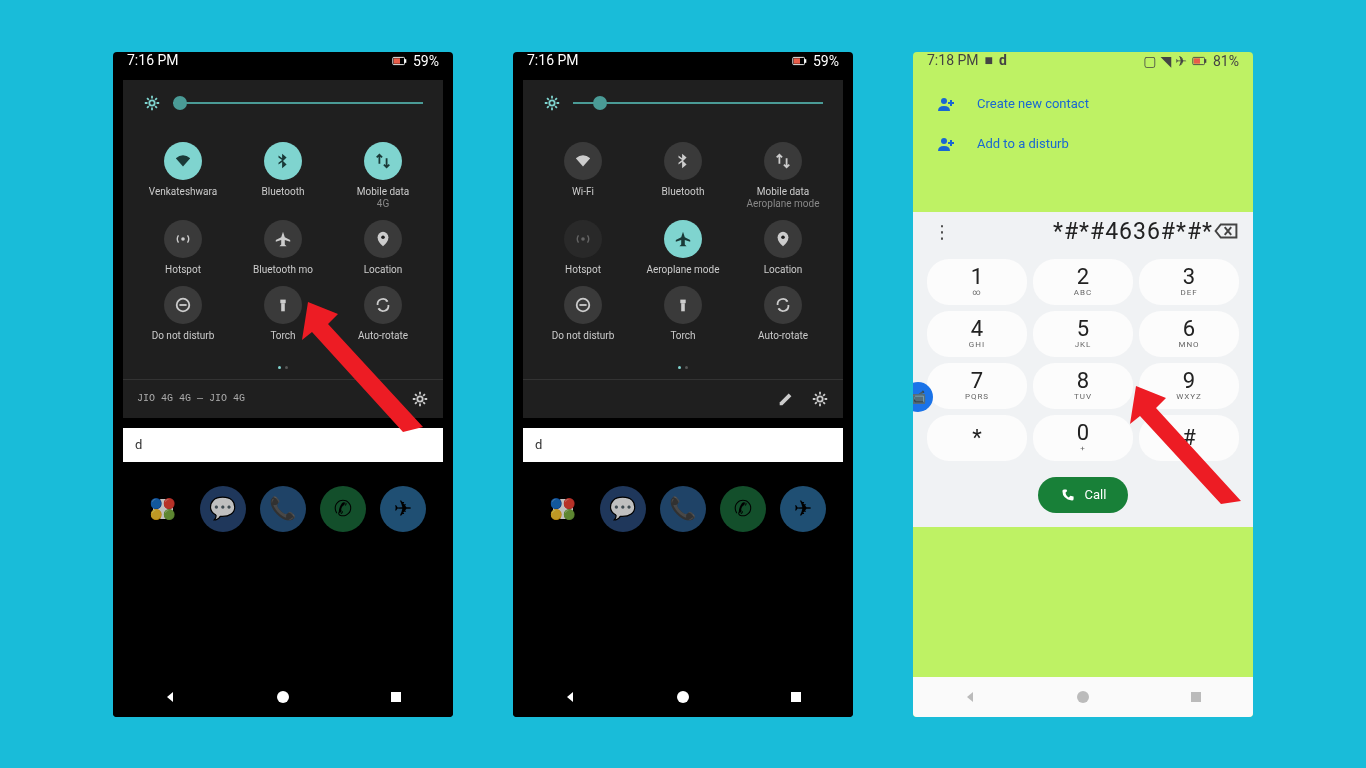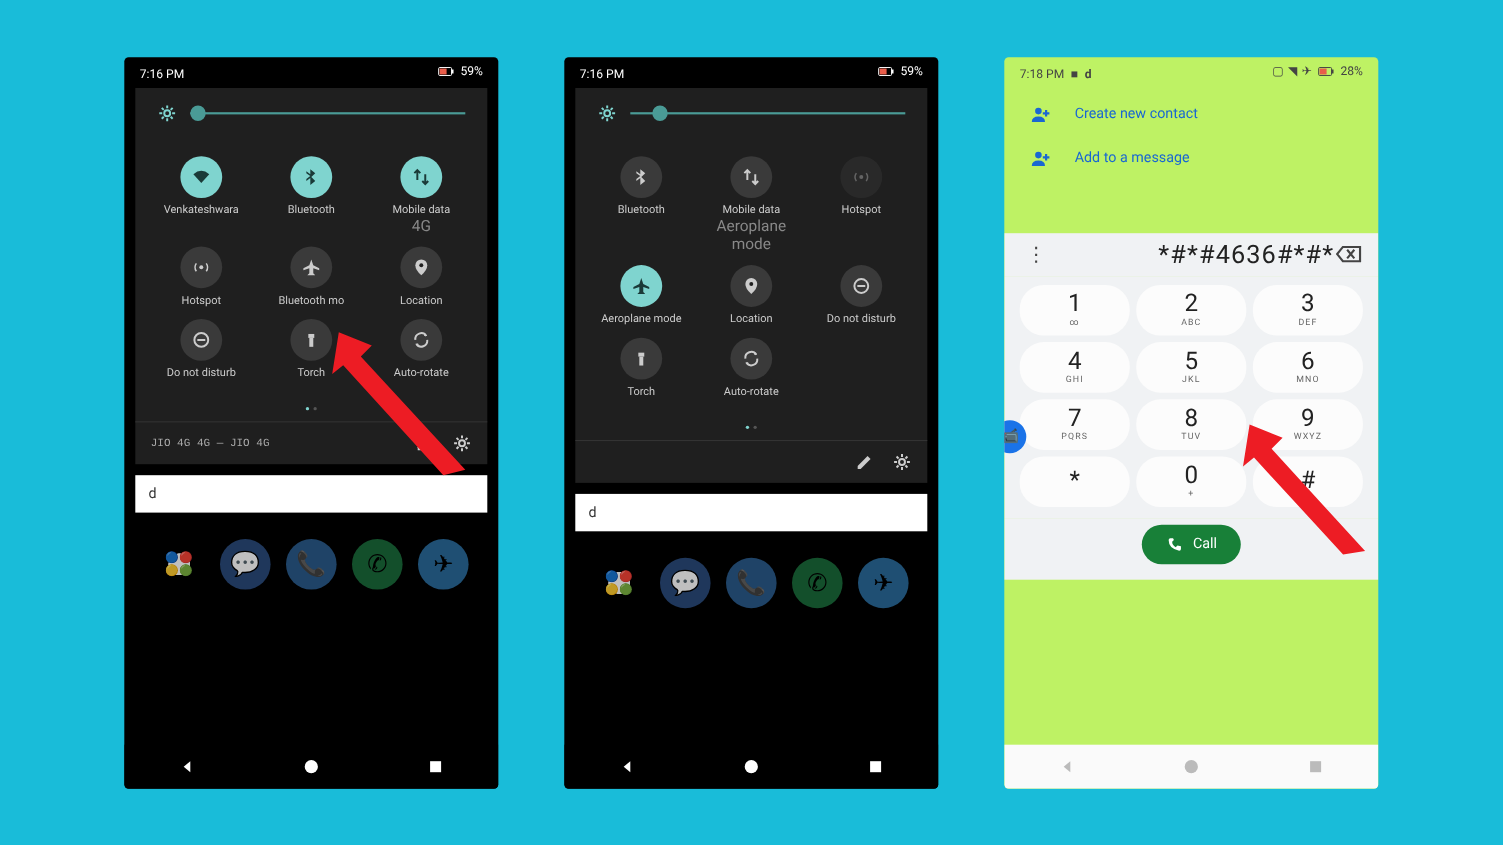--- a/index.html
+++ b/index.html
@@ -1,38 +1,38 @@
 <!DOCTYPE html>
 <html><head>
 <meta charset="utf-8">
 <style>
 * { margin: 0; padding: 0; box-sizing: border-box; font-family: Roboto, -apple-system, sans-serif; }
 body { background: #19bcd9; width: 1366px; height: 768px; display: flex; justify-content: center; align-items: center; gap: 60px; }
 .phone { width: 340px; height: 665px; background: #000; border-radius: 4px; overflow: hidden; position: relative; }
 .phone.light { background: #bef264; }
 
 
-.status-bar { height: 22px; display: flex; justify-content: space-between; align-items: flex-end; padding: 0 14px; font-size: 11px; color: #fff; }
+.status-bar { height: 22px; display: flex; justify-content: space-between; align-items: flex-start; padding: 0 14px; font-size: 14px; color: #fff; }
 .status-bar.light { color: #444; }
 .status-right { display: flex; align-items: center; gap: 4px; }
 
 
 .qs-panel { background: #1f1f1f; margin: 6px 10px 0 10px; border-radius: 0; padding: 14px 0 0 0; }
 .brightness-row { display: flex; align-items: center; padding: 0 20px 12px 20px; gap: 12px; }
 .brightness-slider { flex: 1; height: 2px; background: #4a9b96; position: relative; }
 .brightness-slider.dim::after { content: ""; position: absolute; left: 0; top: -6px; width: 14px; height: 14px; background: #4a9b96; border-radius: 50%; }
 .brightness-slider.full::after { content: ""; position: absolute; left: 20px; top: -6px; width: 14px; height: 14px; background: #4a9b96; border-radius: 50%; }
 
 .qs-grid { display: grid; grid-template-columns: repeat(3, 1fr); gap: 10px 0; padding: 18px 10px 10px 10px; }
 .qs-tile { display: flex; flex-direction: column; align-items: center; gap: 6px; }
 .qs-circle { width: 38px; height: 38px; border-radius: 50%; display: flex; align-items: center; justify-content: center; background: #3a3a3a; color: #ccc; }
 .qs-circle.active { background: #7fd4cf; color: #1a3a38; }
 .qs-circle.disabled { opacity: 0.4; }
 .qs-label { font-size: 10px; color: #ccc; text-align: center; line-height: 1.2; }
-.qs-sublabel { font-size: 14px; color: #888; }
+.qs-sublabel { font-size: 10px; color: #888; }
 
 .page-dots { display: flex; justify-content: center; gap: 4px; padding: 14px 0 10px 0; }
 .dot { width: 3px; height: 3px; border-radius: 50%; background: #555; }
 .dot.active { background: #7fd4cf; }
 
 .qs-footer { display: flex; justify-content: space-between; align-items: center; padding: 10px 14px; border-top: 1px solid #333; }
 .carrier { font-size: 10px; color: #aaa; font-family: Liberation Mono, monospace; }
 .qs-footer-icons { display: flex; gap: 16px; color: #ccc; }
 
 
@@ -312,20 +312,28 @@
     <div class="brightness-row">
       <svg class="svg-icon" viewBox="0 0 20 20" style="color:#7fd4cf">
           <use href="#i-gear"></use>
         </svg>
       <div class="brightness-slider full"></div>
     </div>
     <div class="qs-grid" id="qs2">
         <div class="qs-tile">
           <div class="qs-circle">
             <svg class="svg-icon" viewBox="0 0 20 20">
+              <use href="#i-wifi"></use>
+            </svg>
+          </div>
+      <div class="qs-label">Wi-Fi</div>
+        </div>
+        <div class="qs-tile">
+          <div class="qs-circle">
+            <svg class="svg-icon" viewBox="0 0 20 20">
               <use href="#i-bluetooth"></use>
             </svg>
           </div>
       <div class="qs-label">Bluetooth</div>
         </div>
         <div class="qs-tile">
           <div class="qs-circle">
             <svg class="svg-icon" viewBox="0 0 20 20">
               <use href="#i-data"></use>
             </svg>
@@ -438,40 +446,40 @@
       <span>■</span>
       <span style="font-weight:bold">d</span>
     </div>
     <div class="status-right">
       <span>▢</span>
       <span>◥</span>
       <span>✈</span>
       <svg class="svg-icon" viewBox="0 0 20 18" style="color:#444">
           <use href="#i-battery"></use>
         </svg>
-      <span>28%</span>
+      <span>81%</span>
     </div>
   </div>
 
   <div class="dialer-actions" id="dact">
       <div class="dialer-action">
         <span class="dialer-action-icon">
           <svg width="20" height="20" viewBox="0 0 20 20">
             <use href="#i-person-add"></use>
           </svg>
         </span>
         <span>Create new contact</span>
       </div>
       <div class="dialer-action">
         <span class="dialer-action-icon">
           <svg width="20" height="20" viewBox="0 0 20 20">
             <use href="#i-person-add"></use>
           </svg>
         </span>
-        <span>Add to a message</span>
+        <span>Add to a disturb</span>
       </div>
     </div>
 
   <div class="float-bubble">📹</div>
 
   <div class="dialer-number-row">
     <span class="dialer-menu">⋮</span>
     <span class="dialer-number">*#*#4636#*#*</span>
     <svg class="dialer-back" viewBox="0 0 20 20" style="color:#444">
         <use href="#i-backspace"></use>

